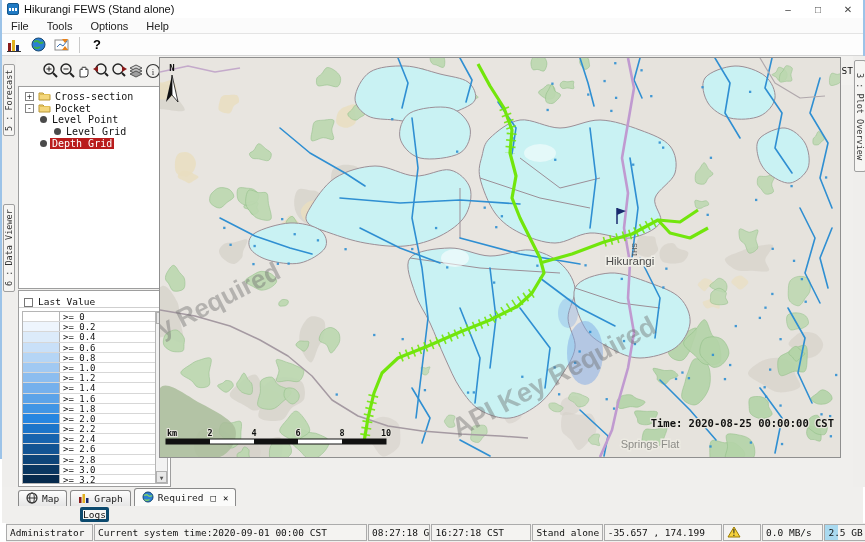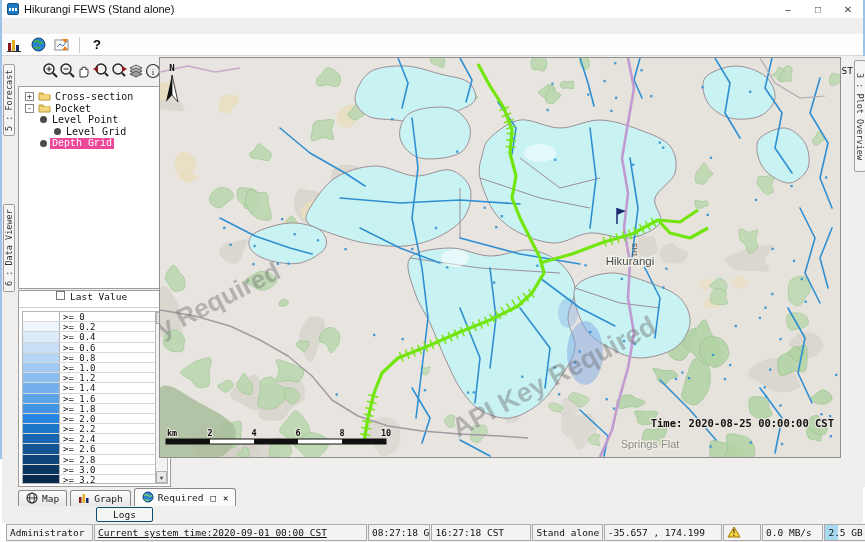--- a/index.html
+++ b/index.html
@@ -55,25 +55,25 @@
   
   #left-panel { position:absolute; left:16px; top:29px; width:153px; height:402px; }
   #tree-box { position:absolute; left:0; top:1px; width:153px; height:203px; background:#fff;
     border:1px solid #9e9e9e; overflow:hidden;
     font-family:"DejaVu Sans Mono", monospace; font-size:10px; color:#111; }
   .tree-row { height:11.6px; display:flex; align-items:center; white-space:nowrap; position:relative; }
   .toggle-box { width:9px; height:9px; border:1px solid #848484; background:#fff; font-size:8px;
     line-height:7px; text-align:center; color:#333; margin:0 2px; flex:0 0 9px; }
   .bullet { width:7px; height:7px; border-radius:50%; background:#4a4a4a; margin:0 3px; flex:0 0 7px; }
   .tree-label { padding:0 2px; }
-  .tree-label.selected { background:#ec4899; color:#fff;font-family:Liberation Mono, monospace; }
+  .tree-label.selected { background:#b91c1c; color:#fff; }
 
   #legend-box { position:absolute; left:0; top:205px; width:153px; height:197px; background:#fff;
     border:1px solid #9e9e9e; font-family:"DejaVu Sans Mono", monospace; font-size:9.5px; color:#111; }
-  #legend-header { height:17px; display:flex; align-items:flex-start; border-bottom:1px solid #cfcfcf;padding-left:32px; }
+  #legend-header { height:17px; display:flex; align-items:flex-end; border-bottom:1px solid #cfcfcf; }
   #legend-checkbox { width:9px; height:9px; border:1px solid #777; background:#fff; margin:0 5px 0 5px; }
   #legend-table { position:absolute; left:3px; top:20px; width:134px; height:173px;
     border:1px solid #b5b5b5; overflow:hidden; }
   .legend-row { height:10.2px; display:flex; border-bottom:1px solid #d7d7d7; }
   .legend-swatch { width:37px; border-right:1px solid #b5b5b5; }
   .legend-val { padding-left:3px; font-size:9px; line-height:10px; }
   #legend-scroll { position:absolute; right:2px; top:20px; width:13px; height:173px;
     border:1px solid #b5b5b5; background:#f2f2f2; display:flex; flex-direction:column; justify-content:space-between; }
   .scr-btn { height:12px; background:#e8e8e8; border:1px solid #b0b0b0; font-size:6px; color:#555;
     display:flex; align-items:center; justify-content:center; }
@@ -87,24 +87,24 @@
   #bottom-tabs { position:absolute; left:0; top:487px; width:100%; height:19px; background:#f0efed;
     display:flex; align-items:flex-end; padding-left:16px; gap:3px;
     font-family:"DejaVu Sans Mono", monospace; font-size:9.5px; color:#222; }
   .btab { height:16px; border:1px solid #8a8a8a; border-bottom:none; border-radius:3px 3px 0 0;
     background:linear-gradient(#fdfdfd,#e6e6e6); display:flex; align-items:center; padding:0 7px; gap:4px; }
   .btab.active { height:18px; background:#fbfbfa; }
   .btab .ctrl { font-size:9px; color:#111; margin-left:3px; }
 
   
   #logs-row { position:absolute; left:0; top:506px; width:100%; height:17px; background:#f0efed; }
-  #logs-btn { position:absolute; left:78px; top:1px; height:15px; padding:0 16px;
-    border:1px solid #0c4a6e; border-radius:2px; background:#f5f5f4;
+  #logs-btn { position:absolute; left:78px; top:1px; height:15px; padding:0 0;
+    border:3px solid #0c4a6e; border-radius:2px; background:#f5f5f4;
     font-family:"DejaVu Sans Mono", monospace; font-size:9.5px; color:#111;
-    display:flex; align-items:center;margin-left:16px; }
+    display:flex; align-items:center; }
 
   
   #statusbar { position:absolute; left:4px; top:523px; width:100%; height:19px; background:#f0efed;
     display:flex; font-family:"DejaVu Sans Mono", monospace; font-size:9.5px; color:#111; }
   .status-cell { height:17px; margin-top:1px; border:1px solid #ababab; background:#f4f3f1;
     display:flex; align-items:center; padding-left:3px; white-space:nowrap; overflow:hidden;
     position:relative; margin-right:1px; }
   .status-cell .fill { position:absolute; left:0; top:0; bottom:0; background:#a9d9ef; z-index:0; }
   .status-cell span { position:relative; z-index:1; }
 </style>
@@ -115,20 +115,26 @@
 
   <div id="titlebar">
     <div id="app-icon"></div>
     <div>Hikurangi FEWS  (Stand alone)</div>
     <div class="spacer"></div>
     <div class="win-btn">–</div>
     <div class="win-btn">□</div>
     <div class="win-btn">✕</div>
   </div>
 
+  <div id="menubar">
+      <div class="menu-item">File</div>
+      <div class="menu-item">Tools</div>
+      <div class="menu-item">Options</div>
+      <div class="menu-item">Help</div>
+    </div>
 
   <div id="toolbar1">
     <div class="tbtn">
       <svg width="16" height="14">
           <rect x="2" y="5" width="3" height="8" fill="#8a1a1a"></rect>
           <rect x="6" y="2" width="3" height="11" fill="#e0b020"></rect>
           <rect x="10" y="7" width="3" height="6" fill="#1a2a6e"></rect>
           <line x1="1" y1="13.5" x2="15" y2="13.5" stroke="#333"></line>
         </svg>
     </div>
@@ -763,21 +769,21 @@
     </div>
 
   <div id="logs-row">
     <div id="logs-btn">Logs</div>
   </div>
 
   <div id="statusbar">
       <div class="status-cell" style="width: 88px;">
         <span>Administrator</span>
       </div>
-      <div class="status-cell" style="width: 276px; text-decoration: underline;">
+      <div class="status-cell" style="width: 276px;">
         <span>Current system time:2020-09-01 00:00 CST</span>
       </div>
       <div class="status-cell" style="width: 63px;">
         <span>08:27:18 GMT</span>
       </div>
       <div class="status-cell" style="width: 101px;">
         <span>16:27:18 CST</span>
       </div>
       <div class="status-cell" style="width: 71px;">
         <span>Stand alone</span>

